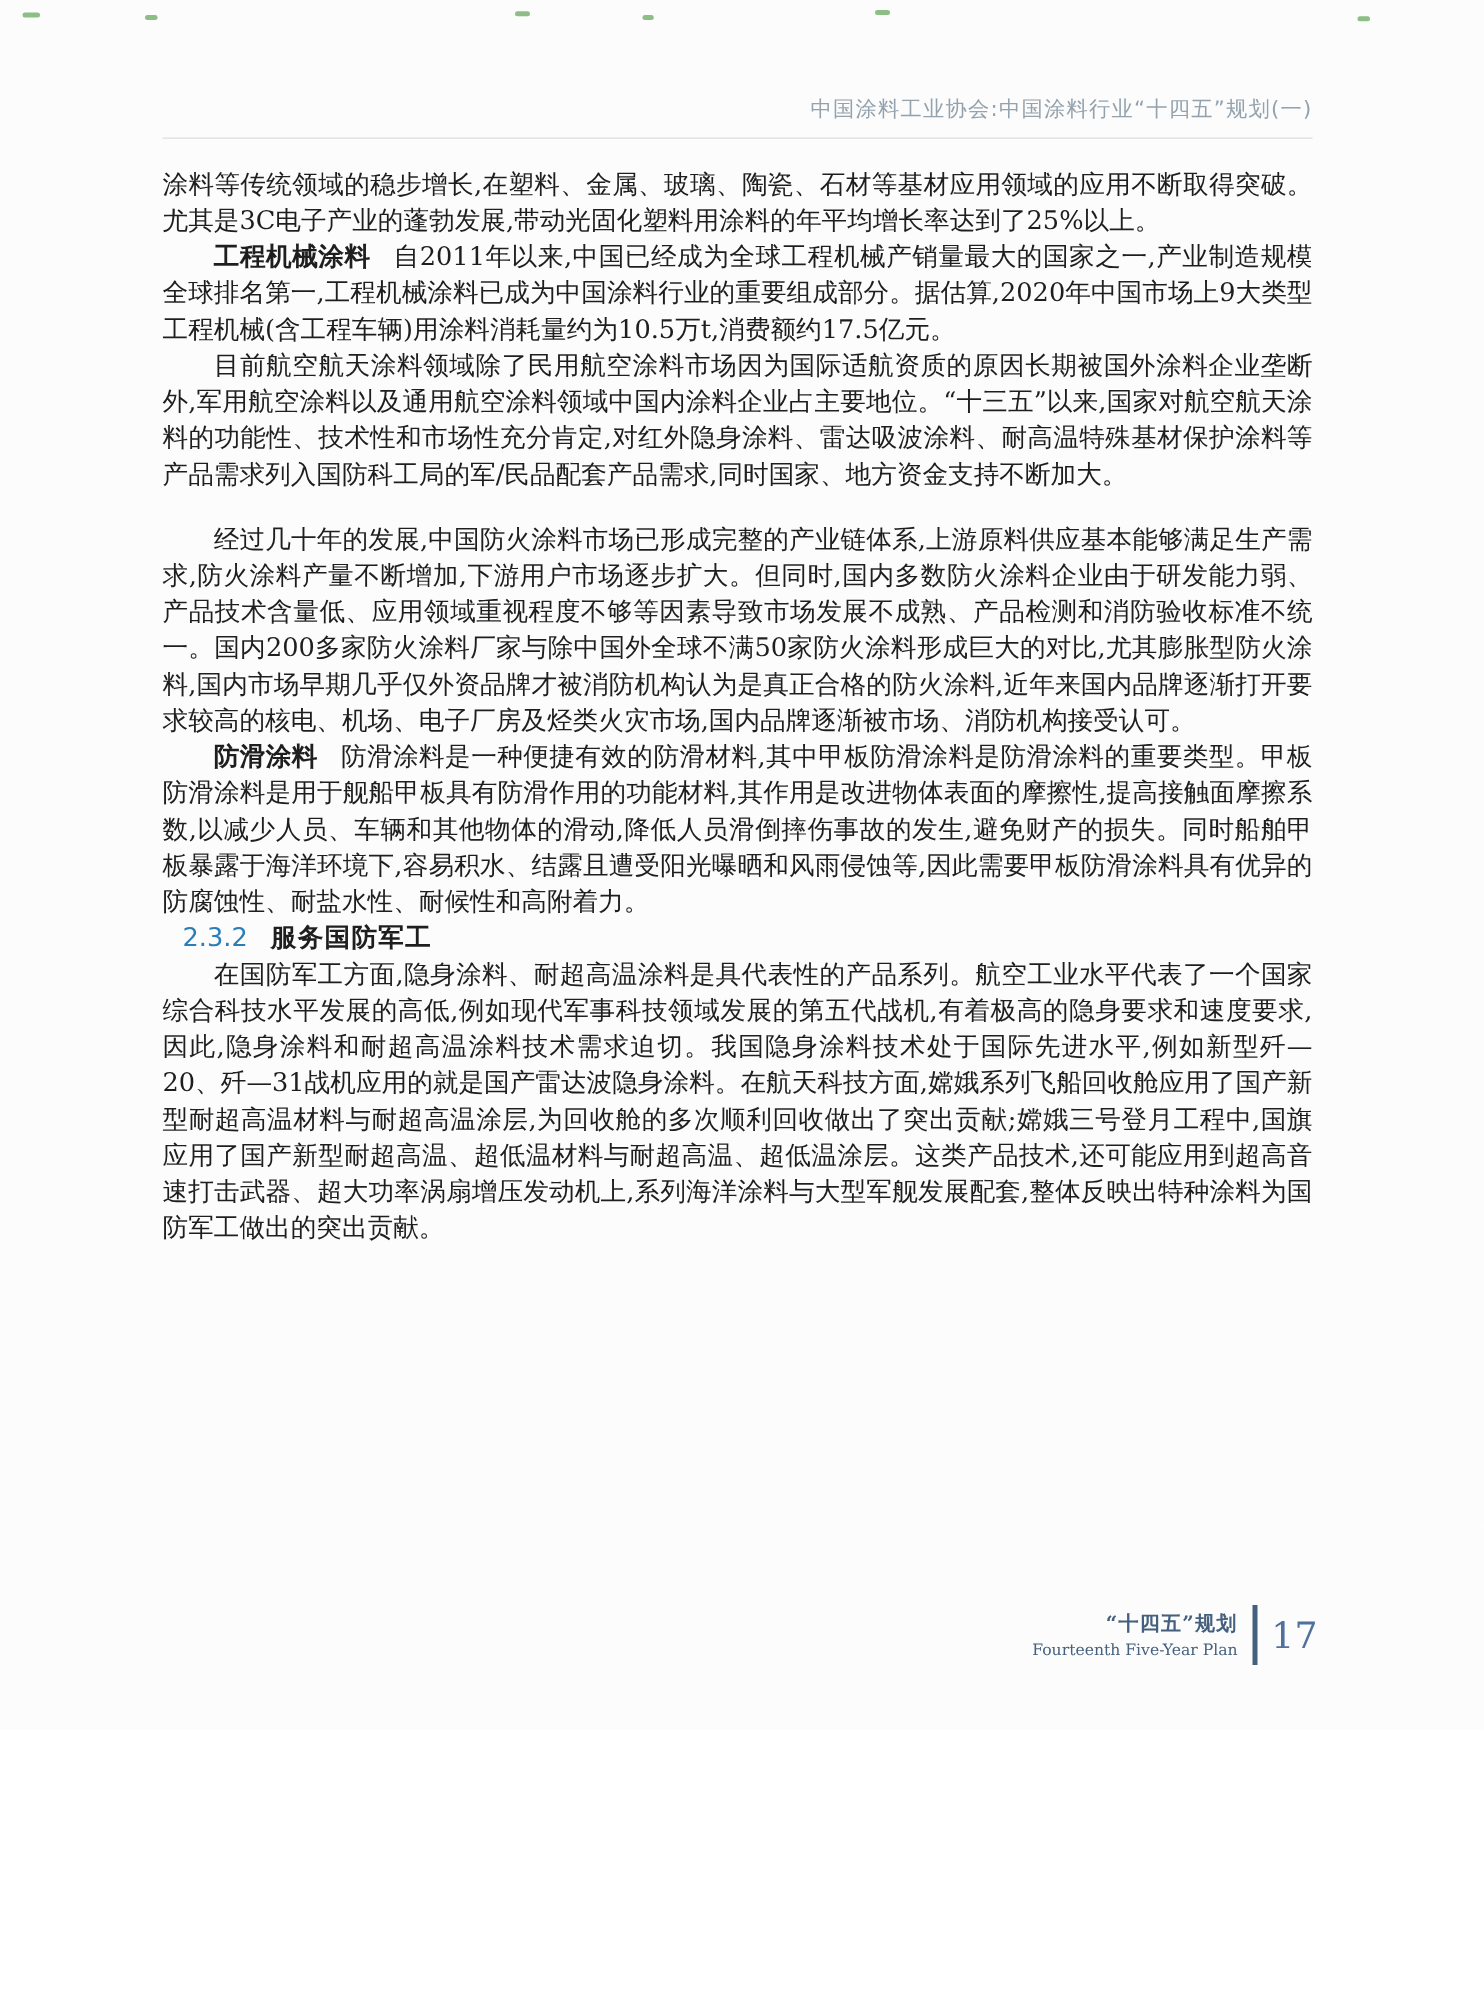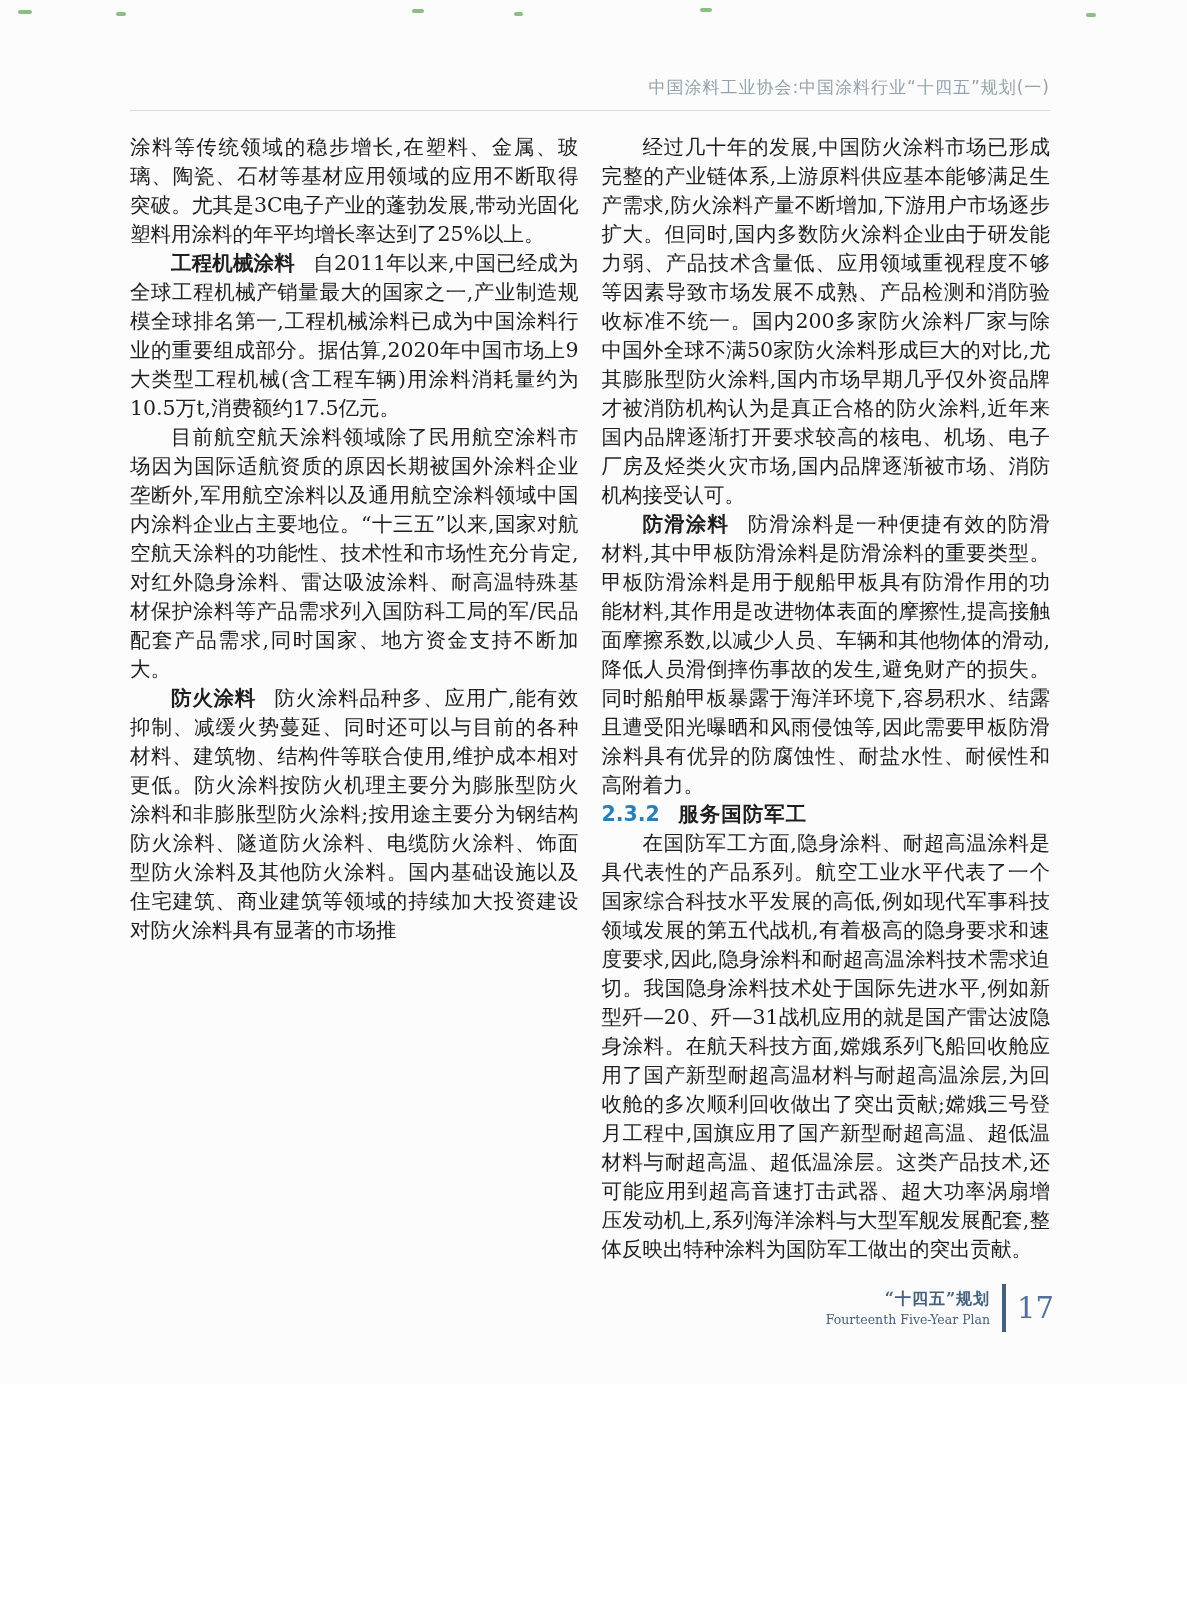--- a/index.html
+++ b/index.html
@@ -19,21 +19,21 @@
     text-align:right;
     font-family:"DejaVu Sans", sans-serif;
     font-size:17px;
     letter-spacing:1px;
     color:var(--header-text,#93a2ad);
   }
   .header-rule{height:1px;background:var(--rule,#d9dde0);margin-top:11px;}
   
   .content{
     position:absolute;top:133px;left:130px;right:137px;
-    display:flex;gap:23px;
+    display:flex;gap:23px;flex-direction:column;
   }
   .col{flex:1 1 0;min-width:0;}
   p.para{
     margin:0;
     font-size:20.5px;
     line-height:29px;
     text-align:justify;
     text-justify:inter-ideograph;
     color:#1e1e1e;
   }
@@ -42,22 +42,23 @@
     font-family:"DejaVu Sans", sans-serif;
     font-weight:bold;
     margin-right:.9em;
   }
   .section-heading{
     font-size:20.5px;line-height:29px;
     font-family:"DejaVu Sans", sans-serif;
   }
   .sec-num{
     color:var(--sec-num,#2b7db8);
-    font-weight:bold;
+    font-weight:normal;
     margin-right:.9em;
+    margin-left:16px;
   }
   .sec-title{font-weight:bold;color:#1e1e1e;letter-spacing:1px;}
   
   .page-footer{
     position:absolute;right:133px;bottom:52px;
     display:flex;align-items:center;
   }
   .footer-plan{text-align:right;color:var(--footer,#44607e);}
   .plan-cn{
     font-size:16px;font-weight:bold;letter-spacing:1px;
@@ -93,21 +94,20 @@
   <header class="page-header">
     <div class="header-text">中国涂料工业协会:中国涂料行业“十四五”规划(一)</div>
     <div class="header-rule"></div>
   </header>
 
   <main class="content">
     <div class="col" id="col-left">
         <p class="para">涂料等传统领域的稳步增长,在塑料、金属、玻璃、陶瓷、石材等基材应用领域的应用不断取得突破。尤其是3C电子产业的蓬勃发展,带动光固化塑料用涂料的年平均增长率达到了25%以上。</p>
         <p class="para indent"><b class="lead">工程机械涂料</b>自2011年以来,中国已经成为全球工程机械产销量最大的国家之一,产业制造规模全球排名第一,工程机械涂料已成为中国涂料行业的重要组成部分。据估算,2020年中国市场上9大类型工程机械(含工程车辆)用涂料消耗量约为10.5万t,消费额约17.5亿元。</p>
         <p class="para indent">目前航空航天涂料领域除了民用航空涂料市场因为国际适航资质的原因长期被国外涂料企业垄断外,军用航空涂料以及通用航空涂料领域中国内涂料企业占主要地位。“十三五”以来,国家对航空航天涂料的功能性、技术性和市场性充分肯定,对红外隐身涂料、雷达吸波涂料、耐高温特殊基材保护涂料等产品需求列入国防科工局的军/民品配套产品需求,同时国家、地方资金支持不断加大。</p>
-        <p class="para indent"><b class="lead">防火涂料</b>防火涂料品种多、应用广,能有效抑制、减缓火势蔓延、同时还可以与目前的各种材料、建筑物、结构件等联合使用,维护成本相对更低。防火涂料按防火机理主要分为膨胀型防火涂料和非膨胀型防火涂料;按用途主要分为钢结构防火涂料、隧道防火涂料、电缆防火涂料、饰面型防火涂料及其他防火涂料。国内基础设施以及住宅建筑、商业建筑等领域的持续加大投资建设对防火涂料具有显著的市场推</p>
       </div>
     <div class="col" id="col-right">
         <p class="para indent">经过几十年的发展,中国防火涂料市场已形成完整的产业链体系,上游原料供应基本能够满足生产需求,防火涂料产量不断增加,下游用户市场逐步扩大。但同时,国内多数防火涂料企业由于研发能力弱、产品技术含量低、应用领域重视程度不够等因素导致市场发展不成熟、产品检测和消防验收标准不统一。国内200多家防火涂料厂家与除中国外全球不满50家防火涂料形成巨大的对比,尤其膨胀型防火涂料,国内市场早期几乎仅外资品牌才被消防机构认为是真正合格的防火涂料,近年来国内品牌逐渐打开要求较高的核电、机场、电子厂房及烃类火灾市场,国内品牌逐渐被市场、消防机构接受认可。</p>
         <p class="para indent"><b class="lead">防滑涂料</b>防滑涂料是一种便捷有效的防滑材料,其中甲板防滑涂料是防滑涂料的重要类型。甲板防滑涂料是用于舰船甲板具有防滑作用的功能材料,其作用是改进物体表面的摩擦性,提高接触面摩擦系数,以减少人员、车辆和其他物体的滑动,降低人员滑倒摔伤事故的发生,避免财产的损失。同时船舶甲板暴露于海洋环境下,容易积水、结露且遭受阳光曝晒和风雨侵蚀等,因此需要甲板防滑涂料具有优异的防腐蚀性、耐盐水性、耐候性和高附着力。</p>
         <div class="section-heading"><span class="sec-num">2.3.2</span><span class="sec-title">服务国防军工</span></div>
         <p class="para indent">在国防军工方面,隐身涂料、耐超高温涂料是具代表性的产品系列。航空工业水平代表了一个国家综合科技水平发展的高低,例如现代军事科技领域发展的第五代战机,有着极高的隐身要求和速度要求,因此,隐身涂料和耐超高温涂料技术需求迫切。我国隐身涂料技术处于国际先进水平,例如新型歼—20、歼—31战机应用的就是国产雷达波隐身涂料。在航天科技方面,嫦娥系列飞船回收舱应用了国产新型耐超高温材料与耐超高温涂层,为回收舱的多次顺利回收做出了突出贡献;嫦娥三号登月工程中,国旗应用了国产新型耐超高温、超低温材料与耐超高温、超低温涂层。这类产品技术,还可能应用到超高音速打击武器、超大功率涡扇增压发动机上,系列海洋涂料与大型军舰发展配套,整体反映出特种涂料为国防军工做出的突出贡献。</p>
       </div>
   </main>
 
   <footer class="page-footer">

